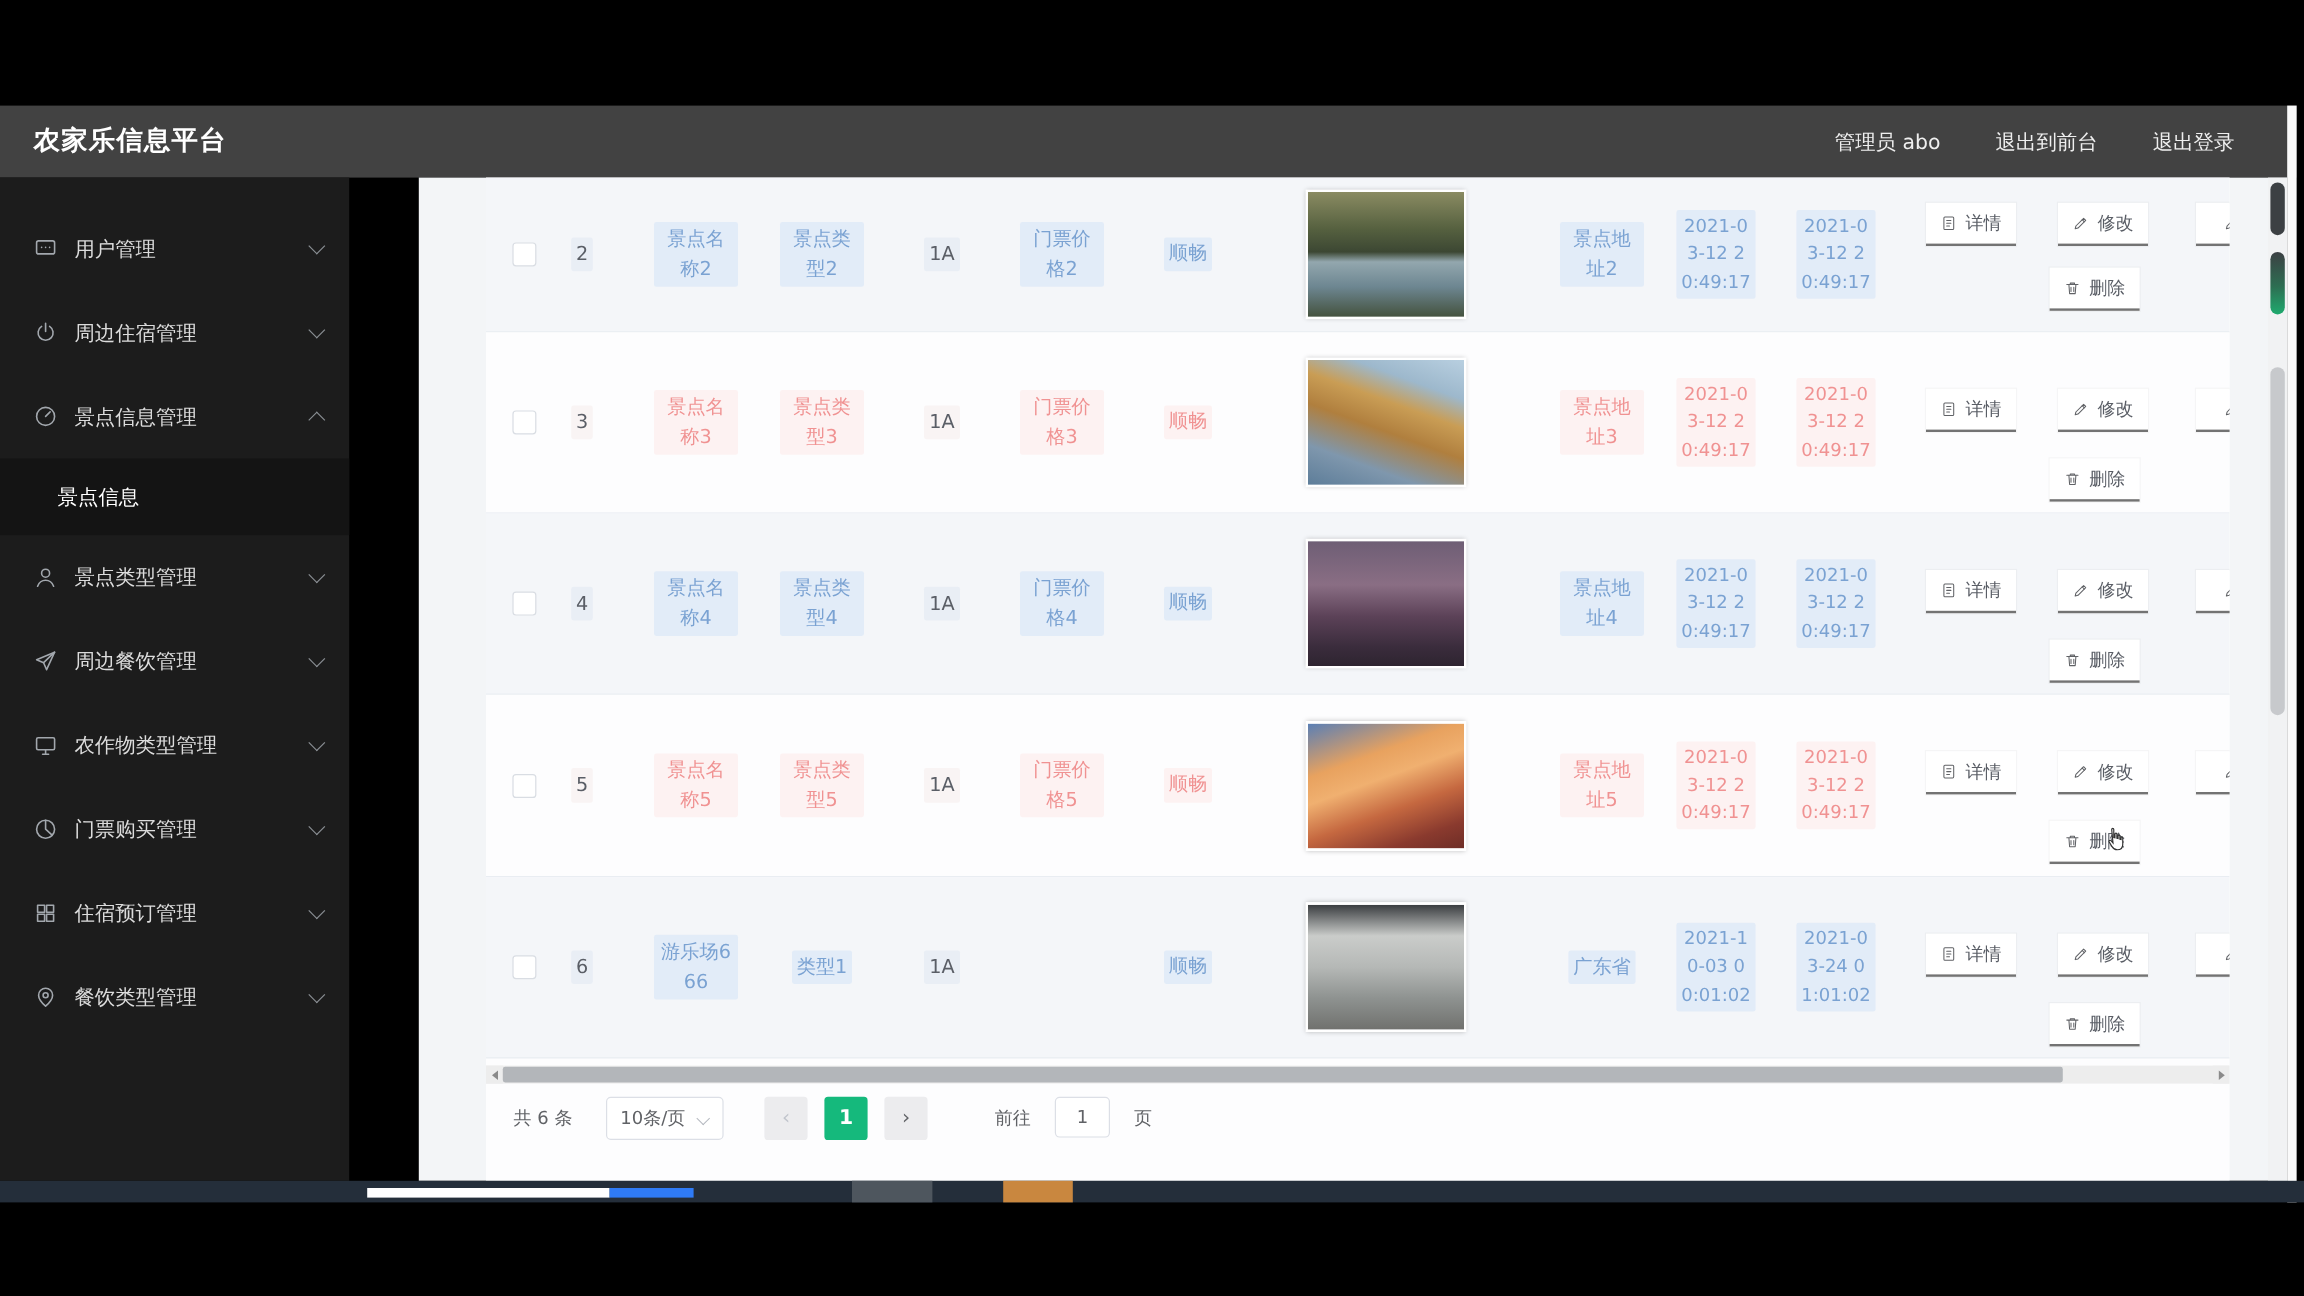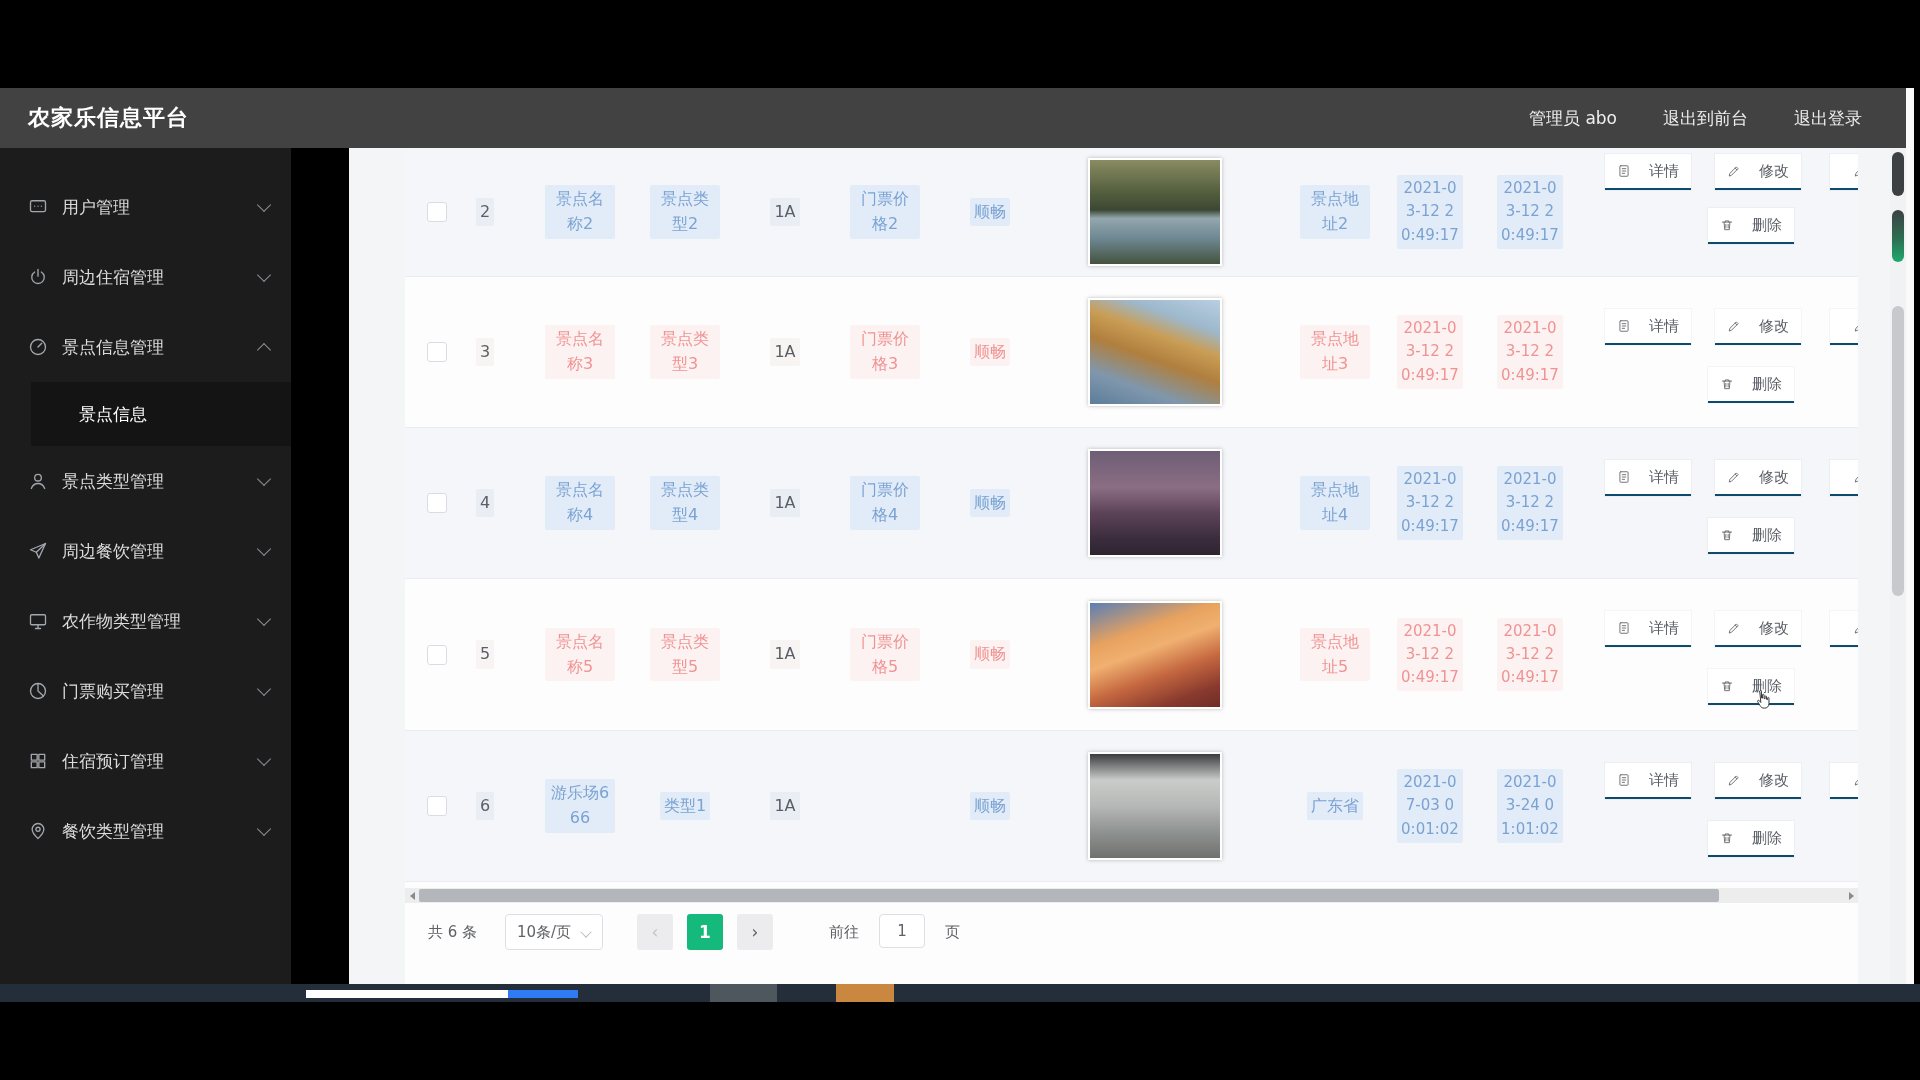--- a/index.html
+++ b/index.html
@@ -11,21 +11,21 @@
   .app-title{position:absolute;left:28px;top:0;height:60px;line-height:60px;color:#ffffff;
              font-size:22px;font-weight:bold;letter-spacing:1px;}
   .appbar-right{position:absolute;right:58px;top:0;height:60px;display:flex;align-items:center;
                 gap:46px;color:#efefef;font-size:17px;}
   .appbar-right span{cursor:pointer;white-space:nowrap;}
 
   
   .sidebar{position:absolute;left:0;top:148px;width:291px;height:836px;background:#1c1c1c;padding-top:24px;box-sizing:border-box;}
   .side-item{height:70px;display:flex;align-items:center;padding:0 22px 0 26px;color:#dcdcdc;font-size:17px;cursor:pointer;}
   .side-item .lbl{white-space:nowrap;}
-  .side-sub{height:64px;display:flex;align-items:center;padding-left:48px;background:#141414;color:#ffffff;font-size:17px;cursor:pointer;margin-left:31px;}
+  .side-sub{height:64px;display:flex;align-items:center;padding-left:48px;background:#141414;color:#ffffff;font-size:17px;cursor:pointer;}
   .side-ico{width:24px;height:24px;margin-right:12px;display:flex;align-items:center;justify-content:center;flex:none;}
   .side-ico svg{stroke:#a2a7ad;fill:none;stroke-width:1.6;stroke-linecap:round;stroke-linejoin:round;}
   .chev{margin-left:auto;width:9px;height:9px;border-right:1.6px solid #8a8f94;border-bottom:1.6px solid #8a8f94;
         transform:rotate(45deg);margin-top:-5px;flex:none;}
   .chev.up{transform:rotate(-135deg);margin-top:6px;}
 
   
   .main-bg{position:absolute;left:349px;top:148px;width:1557px;height:836px;background:#f3f5f7;}
   .card{position:absolute;left:405px;top:148px;width:1453px;height:836px;background:#fdfdfe;overflow:hidden;}
 
@@ -55,23 +55,23 @@
 
   .checkbox{width:18px;height:18px;background:#fff;border:1px solid #d9dde3;border-radius:3px;display:inline-block;}
 
   .photo{width:130px;height:104px;border:2px solid #ffffff;box-shadow:0 0 4px rgba(0,0,0,.25);}
   .img-2{background:linear-gradient(180deg,#8a8b62 0%,#55603f 30%,#3c4733 48%,#93a7ae 56%,#6d8691 76%,#44523e 100%);}
   .img-3{background:linear-gradient(200deg,#b8cfe0 0%,#9db8cc 22%,#c99d55 38%,#b07f3e 55%,#7f97ad 78%,#5d7d99 100%);}
   .img-4{background:linear-gradient(180deg,#6e5e75 0%,#8a6e84 35%,#5c4258 60%,#3a2c3c 85%,#2e2430 100%);}
   .img-5{background:linear-gradient(160deg,#5a7fb5 0%,#e8a25f 30%,#f0b070 45%,#c56840 65%,#8a3a2e 85%,#6e2d26 100%);}
   .img-6{background:linear-gradient(180deg,#3a3d40 0%,#caccca 25%,#b5b8b6 50%,#8e9290 75%,#70716e 100%);}
 
-  .btn{position:absolute;height:36px;display:flex;align-items:center;gap:18px;justify-content:center;
-       background:#ffffff;border:none;border-bottom:2px solid #0c4a6e;color:#5a5e66;font-size:15px;
-       font-family:inherit;padding:0 12px;cursor:pointer;box-shadow:0 0 0 1px rgba(0,0,0,0.03);}
+  .btn{position:absolute;height:36px;display:flex;align-items:center;gap:7px;justify-content:center;
+       background:#ffffff;border:none;border-bottom:2px solid #737373;color:#5a5e66;font-size:15px;
+       font-family:inherit;padding:0 12px;cursor:pointer;box-shadow:0 0 0 1px rgba(0,0,0,0.03);margin-top:15px;}
   .btn svg{stroke:#606266;fill:none;stroke-width:1.5;stroke-linecap:round;stroke-linejoin:round;flex:none;}
   .b-detail{left:10px;}
   .b-edit{left:120px;}
   .b-extra{left:235px;width:60px;}
   .b-delete{left:113px;}
   .act1{top:32px;}
   .act2{top:90px;}
   .row-cut .act1{top:6px;}
   .row-cut .act2{top:60px;}
 
@@ -511,21 +511,21 @@
       <div class="cell c-status">
           <span class="txt">顺畅</span>
         </div>
       <div class="cell c-img">
           <div class="photo img-6"></div>
         </div>
       <div class="cell c-addr">
           <span class="txt">广东省</span>
         </div>
       <div class="cell c-date1">
-          <span class="txt">2021-07-03 00:01:02</span>
+          <span class="txt">2021-10-03 00:01:02</span>
         </div>
       <div class="cell c-date2">
           <span class="txt">2021-03-24 01:01:02</span>
         </div>
       <div class="cell c-actions">
         <button class="btn act1 b-detail">
             <svg width="14" height="14" viewBox="0 0 24 24">
               <rect x="5" y="3" width="14" height="18" rx="1.5"></rect>
               <path d="M9 8h6M9 12h6M9 16h4"></path>
             </svg>

